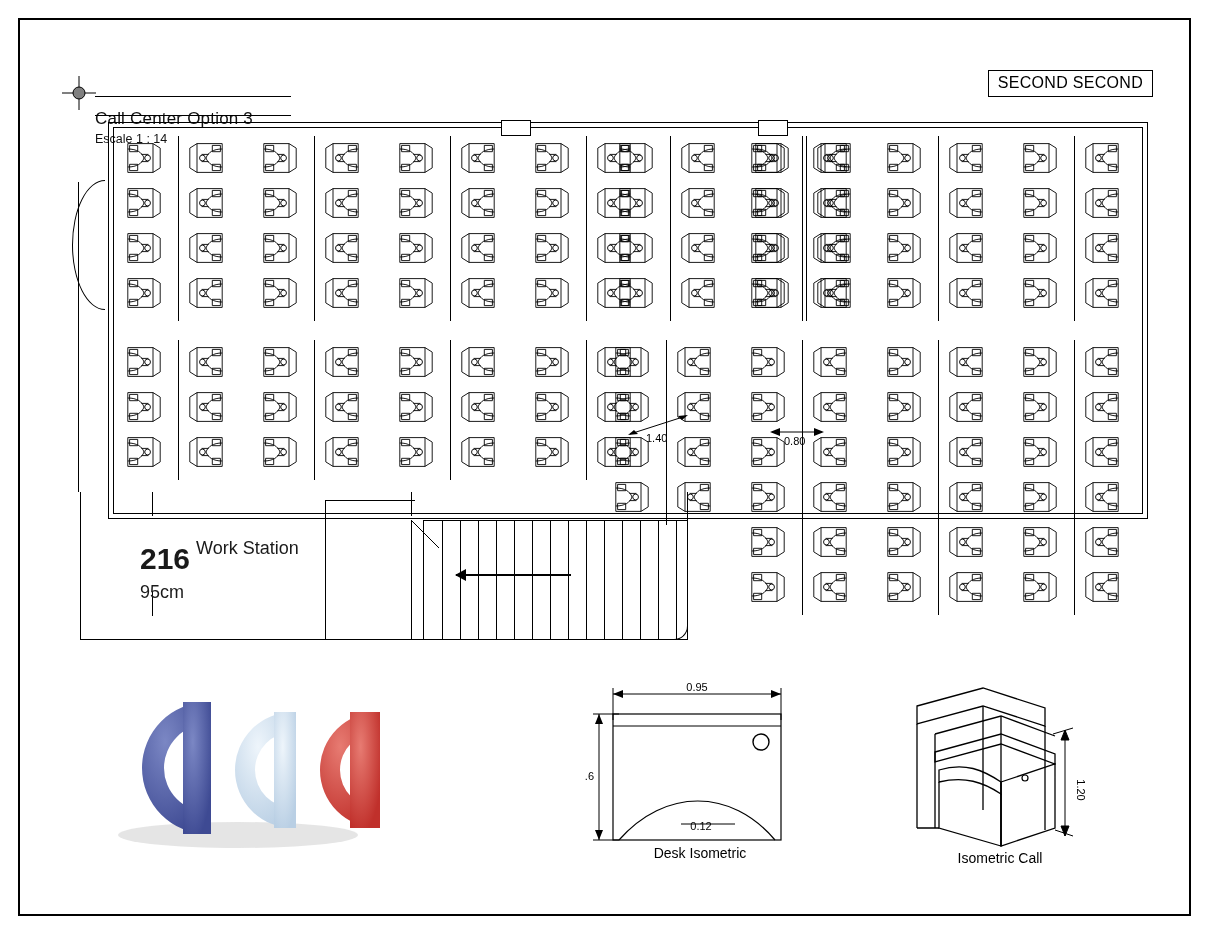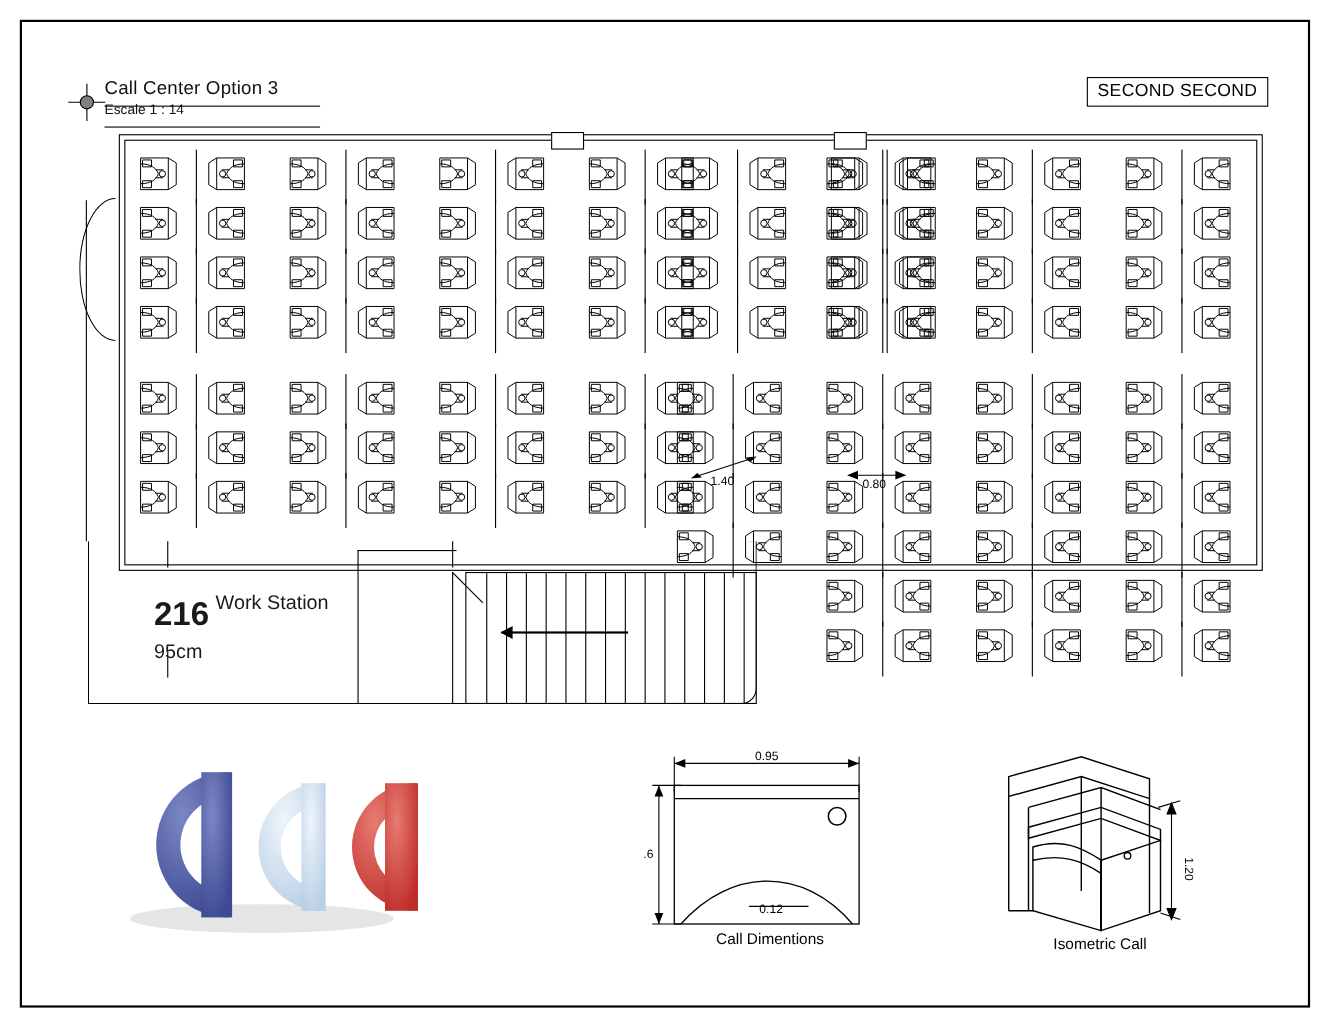--- a/index.html
+++ b/index.html
@@ -1,21 +1,21 @@
 <!DOCTYPE html>
 <html><head>
 <meta charset="utf-8">
 <style>
   html,body{margin:0;padding:0;background:#ffffff;}
   body{font-family:"Liberation Sans", sans-serif;color:#000;}
   #sheet{position:relative;width:1209px;height:934px;background:#fff;overflow:hidden;}
   .frame{position:absolute;left:18px;top:18px;width:1173px;height:898px;border:2px solid #000;box-sizing:border-box;}
   
   .title-wrap{position:absolute;left:95px;top:70px;}
-  .title-text{font-size:17px;letter-spacing:.2px;color:#111;}
+  .title-text{font-size:17px;letter-spacing:.2px;color:#111;margin-top:39px;}
   .scale-text{font-size:12.5px;color:#111;margin-top:3px;}
   .title-rule{position:absolute;left:95px;top:96px;width:196px;height:1px;background:#000;}
   .scale-rule{position:absolute;left:95px;top:115px;width:196px;height:1px;background:#000;}
   .northmark{position:absolute;left:62px;top:76px;width:34px;height:34px;}
   .floor-badge{position:absolute;right:56px;top:70px;border:1px solid #000;padding:3px 9px 4px 9px;font-size:16px;letter-spacing:.3px;}
   
   .plan{position:absolute;left:78px;top:122px;width:1073px;height:520px;}
   .plan-outer{position:absolute;left:0;top:0;width:1073px;height:520px;}
   .plan-inner-rect{position:absolute;left:30px;top:0px;width:1040px;height:397px;border:1px solid #000;box-sizing:border-box;}
   .plan-inner-rect2{position:absolute;left:35px;top:5px;width:1030px;height:387px;border:1px solid #000;box-sizing:border-box;}
@@ -1919,21 +1919,21 @@
     <line x1="8" y1="160" x2="34" y2="160" stroke="#000" stroke-width="1"></line>
     <text x="9" y="100" font-size="11" text-anchor="end" font-family="Liberation Sans, sans-serif">0.6</text>
 
     <rect x="28" y="34" width="168" height="126" fill="none" stroke="#000" stroke-width="1.2"></rect>
     <line x1="28" y1="46" x2="196" y2="46" stroke="#000" stroke-width="1"></line>
     <circle cx="176" cy="62" r="8" fill="none" stroke="#000" stroke-width="1.4"></circle>
     <path d="M34,160 C80,108 146,108 190,160" fill="none" stroke="#000" stroke-width="1.2"></path>
     <text x="116" y="150" font-size="11" text-anchor="middle" font-family="Liberation Sans, sans-serif">0.12</text>
     <line x1="96" y1="144" x2="150" y2="144" stroke="#000" stroke-width="1"></line>
   </svg>
-  <div class="desk-label">Call Dimentions</div>
+  <div class="desk-label">Desk Isometric</div>
 
   <svg class="iso" viewBox="0 0 180 185">
     <g fill="none" stroke="#000" stroke-width="1.3">
       <path d="M12,28 L78,10 L140,30 L140,48 L78,28 L12,46 Z"></path>
       <path d="M12,46 L12,150 M78,28 L78,132 M140,48 L140,152"></path>
       <path d="M30,56 L96,38 L150,58"></path>
       <path d="M30,56 L30,150 M96,38 L96,140"></path>
       <path d="M30,74 L96,56 L150,76 L150,86 L96,66 L30,84 Z"></path>
       <path d="M34,92 C60,84 78,92 96,104 L96,116 C78,104 60,98 34,104 Z"></path>
       <path d="M96,104 L150,86 L150,150 L96,168 Z"></path>

